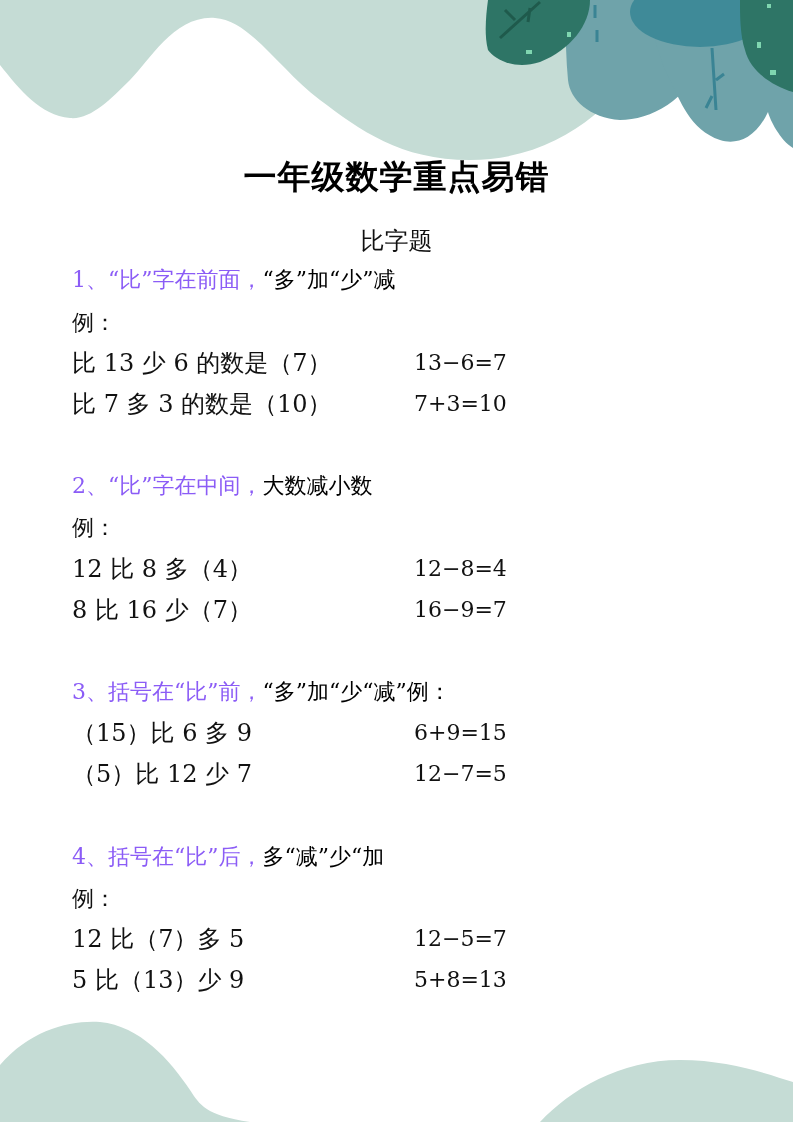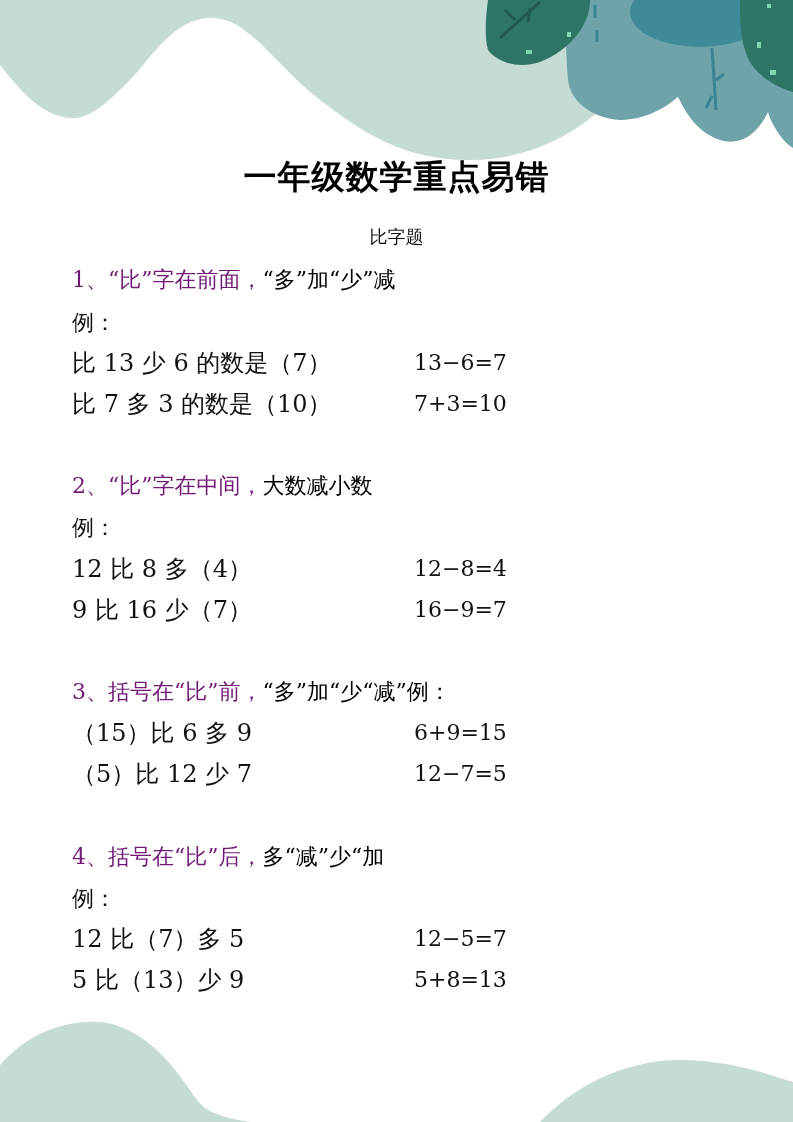--- a/index.html
+++ b/index.html
@@ -11,27 +11,27 @@
     }
     .deco { position: absolute; left: 0; top: 0; pointer-events: none; }
     .page { position: absolute; left: 0; top: 0; width: 789px; height: 1122px; }
     .title {
       position: absolute; top: 155px; left: 0; width: 793px; text-align: center;
       font-family: "DejaVu Sans", "Liberation Sans", sans-serif;
       font-weight: bold; font-size: 33px; letter-spacing: 1px; color: #000;
     }
     .subtitle {
       position: absolute; top: 225px; left: 0; width: 793px; text-align: center;
-      font-size: 18px; color: #111;
+      font-size: 24px; color: #111;
     }
     .line {
       position: absolute; left: 72px; font-size: 22px; line-height: 30px; white-space: nowrap;
     }
     .heading { font-weight: normal; }
-    .red { color: #701a75; }
+    .red { color: #8b5cf6; }
     .blue { color: #000000; }
     .ex-left { position: absolute; left: 72px; font-size: 24px; line-height: 30px; white-space: nowrap; }
     .ex-right { position: absolute; left: 414px; font-size: 22px; line-height: 30px; white-space: nowrap; }
   </style>
 </head>
 <body>
 
 <svg class="deco" width="793" height="1122" viewBox="0 0 793 1122">
 
   <path d="M0,0 L640,0 L640,60 C620,100 560,160 470,160 C400,160 360,130 320,100 C280,70 250,20 215,18 C175,15 150,60 130,80 C110,100 90,120 70,118 C40,115 20,90 0,65 Z" fill="#c5dcd5"></path>
@@ -69,21 +69,21 @@
   <div class="ex-right" style="top:348px;">13−6=7</div>
   <div class="ex-left" style="top:389px;">比 7 多 3 的数是（10）</div>
   <div class="ex-right" style="top:389px;">7+3=10</div>
 
   <div class="line heading" style="top:471px;">
     <span class="red">2、“比”字在中间，</span><span class="blue">大数减小数</span>
   </div>
   <div class="line" style="top:513px;">例：</div>
   <div class="ex-left" style="top:554px;">12 比 8 多（4）</div>
   <div class="ex-right" style="top:554px;">12−8=4</div>
-  <div class="ex-left" style="top:595px;">9 比 16 少（7）</div>
+  <div class="ex-left" style="top:595px;">8 比 16 少（7）</div>
   <div class="ex-right" style="top:595px;">16−9=7</div>
 
   <div class="line heading" style="top:677px;">
     <span class="red">3、括号在“比”前，</span><span class="blue">“多”加“少“减”例：</span>
   </div>
   <div class="ex-left" style="top:718px;">（15）比 6 多 9</div>
   <div class="ex-right" style="top:718px;">6+9=15</div>
   <div class="ex-left" style="top:759px;text-align:center;">（5）比 12 少 7</div>
   <div class="ex-right" style="top:759px;">12−7=5</div>
 

